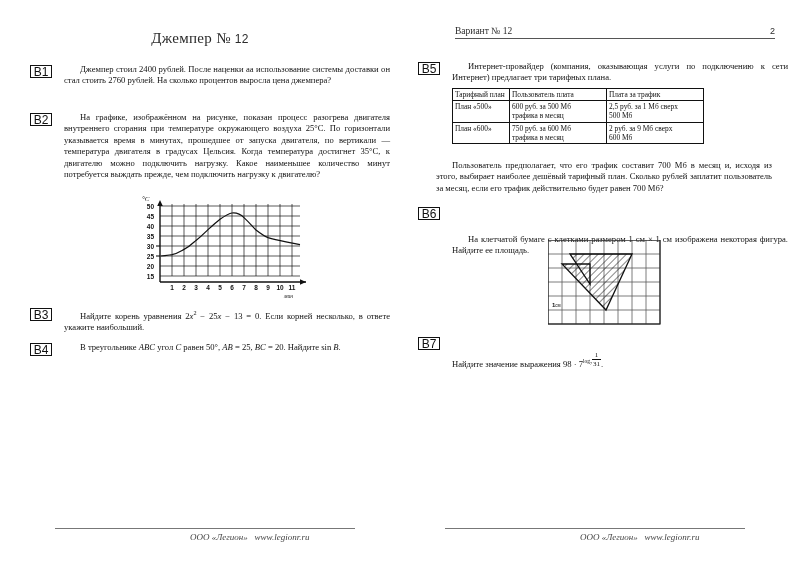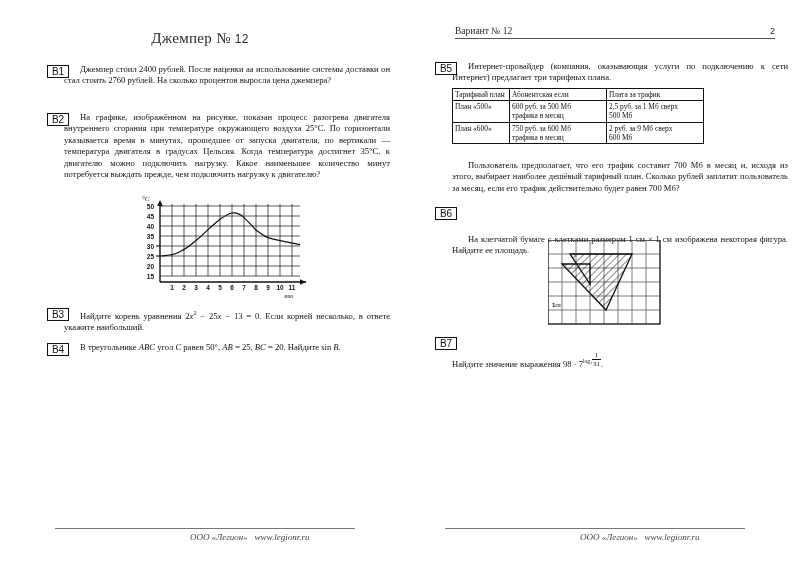--- a/index.html
+++ b/index.html
@@ -33,24 +33,23 @@
   .footer-txt{
     position:absolute;font-style:italic;font-size:9px;color:#444;
     white-space:nowrap;
   }
 
   
   .task{position:absolute;}
   .tag{
     position:absolute;left:0;top:0;width:22px;height:13px;
     border:1.2px solid #111;box-sizing:border-box;
-    font-family:"Liberation Sans",sans-serif;font-size:10px;
+    font-family:"Liberation Sans",sans-serif;font-size:12px;
     display:flex;align-items:center;justify-content:center;color:#111;
     background:#fff;
-    margin-left:17px;
   }
   .body{
     position:absolute;left:34px;top:-1px;
     font-size:8.6px;line-height:11.4px;color:#111;
     text-align:justify;text-indent:16px;
   }
   .body.noindent{text-indent:0;}
   i.m{font-style:italic;}
   .sup{font-size:6.2px;vertical-align:super;}
 
@@ -224,21 +223,21 @@
 
     <div class="task" style="left:18px;top:62px;width:370px;">
       <div class="tag">B5</div>
       <div class="body" style="width:336px;">Интернет-провайдер (компания, оказывающая услуги по подключению к сети Интернет) предлагает три тарифных плана.</div>
     </div>
 
     <table class="tariff" style="left:52px;top:88px;">
       <tbody>
           <tr>
         <td class="c1">Тарифный план</td>
-        <td class="c2">Абонентская если</td>
+        <td class="c2">Пользователь плата</td>
         <td class="c3">Плата за трафик</td>
       </tr>
       <tr>
         <td class="c1">План «500»</td>
         <td class="c2">
           <span class="just">600 руб. за 500 Мб</span>
           <span>трафика в месяц</span>
         </td>
         <td class="c3">
           <span class="just">2,5 руб. за 1 Мб сверх</span>
@@ -252,21 +251,21 @@
           <span>трафика в месяц</span>
         </td>
         <td class="c3">
           <span class="just">2 руб. за 9 Мб сверх</span>
           <span>600 Мб</span>
         </td>
       </tr>
     </tbody>
       </table>
 
-    <div class="body noindent" style="position:absolute;left:52px;top:160px;width:336px;text-indent:16px;">Пользователь предполагает, что его трафик составит 700 Мб в месяц и, исходя из этого, выбирает наиболее дешёвый тарифный план. Сколько рублей заплатит пользователь за месяц, если его трафик действительно будет равен 700 Мб?</div>
+    <div class="body noindent" style="position:absolute;left:36px;top:160px;width:336px;text-indent:16px;">Пользователь предполагает, что его трафик составит 700 Мб в месяц и, исходя из этого, выбирает наиболее дешёвый тарифный план. Сколько рублей заплатит пользователь за месяц, если его трафик действительно будет равен 700 Мб?</div>
 
     <div class="task" style="left:18px;top:207px;width:370px;">
       <div class="tag">B6</div>
       <div class="body" style="width:336px;margin-top:28px;">На клетчатой бумаге с клетками размером 1 см × 1 см изображена некоторая фигура. Найдите ее площадь.</div>
     </div>
 
     <div class="figwrap" style="left:148px;top:240px;width:130px;height:100px;">
       <svg width="124" height="94" style="position:absolute;left:0;top:0;">
         <defs>
           <pattern id="hatch" width="5" height="5" patternTransform="rotate(45)" patternUnits="userSpaceOnUse">

